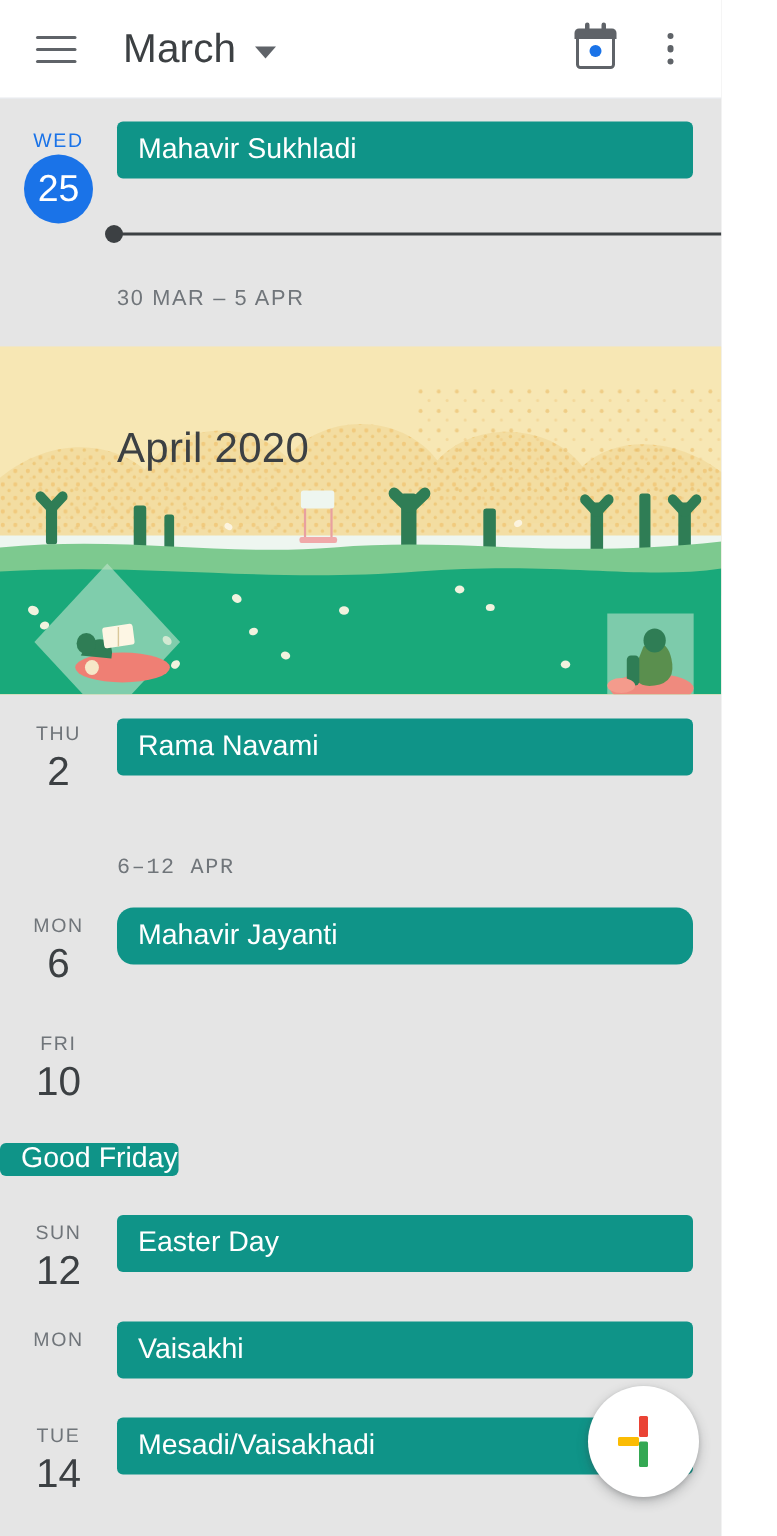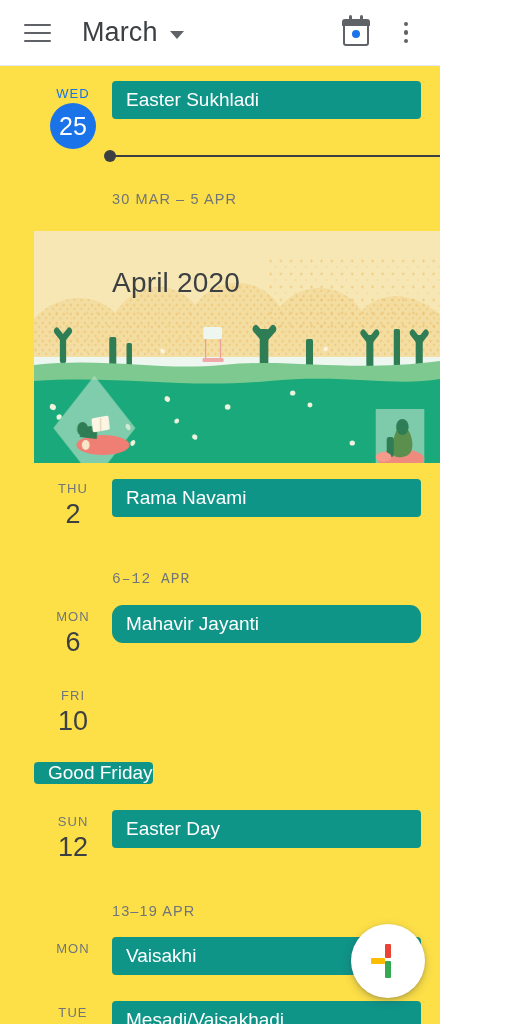--- a/index.html
+++ b/index.html
@@ -2,21 +2,21 @@
 <html><head>
 <meta charset="utf-8">
 <style>
   * { box-sizing: border-box; margin: 0; padding: 0; }
   html, body {
     width: 518px; height: 1024px;
     background: #ffffff;
     font-family: "Liberation Sans", sans-serif;
     overflow: hidden;
   }
-  #app { position: relative; width: 440px; height: 1024px; background:#fde047; overflow:hidden; }
+  #app { position: relative; width: 481px; height: 1024px; background:#e5e5e5; overflow:hidden; }
 
   
   .appbar {
     position: relative; height: 66px; width: 100%;
     background: #ffffff;
     display: flex; align-items: center;
     border-bottom: 1px solid #e8eaed;
   }
   .menu-btn { width: 46px; height: 46px; margin-left: 14px; display:flex; flex-direction:column;
               justify-content:center; align-items:center; gap:6px; cursor:pointer; }
@@ -55,37 +55,37 @@
 
   .weeklabel { font-size: 14.5px; letter-spacing: 1.1px; color:#70757a; padding-left: 78px; }
 
   
   .nowline { position:relative; height: 14px; margin-left: 70px; }
   .nowline .dot { position:absolute; left:0; top:1px; width:12px;height:12px;border-radius:50%;background:#3c4043; }
   .nowline .ln  { position:absolute; left:10px; right:0; top:6px; height:1.6px; background:#3c4043; }
 
   
   .banner { position:relative; width:100%; height:232px; overflow:hidden; background:#f7e7b4; }
-  .banner-title { position:absolute; left:78px; top:36px; font-size:28px; color:#3c4043; z-index:6; letter-spacing:.2px; }
+  .banner-title { position:absolute; left:78px; top:52px; font-size:28px; color:#3c4043; z-index:6; letter-spacing:.2px; }
   .banner svg { position:absolute; inset:0; width:100%; height:100%; display:block; }
 
   
   .fab {
     position:absolute; right:15px; bottom:26px; width:74px;height:74px;border-radius:50%;
     background:#ffffff; box-shadow:0 3px 8px rgba(60,64,67,.30), 0 1px 3px rgba(60,64,67,.18);
     display:flex;align-items:center;justify-content:center;cursor:pointer;z-index:30;
   }
   .plus { position:relative; width:34px; height:34px; }
   .plus .arm { position:absolute; border-radius:1px; }
   .plus .top   { left:14px; top:0;    width:6px;  height:14px; }
   .plus .bottom{ left:14px; top:17px; width:6px;  height:17px; }
   .plus .left  { left:0;    top:14px; width:14px; height:6px;  }
   .plus .right : ; 
   .plus .right { left:17px; top:14px; width:17px; height:6px;  }
-  .scroll-area { position:absolute; top:66px; left:0; right:0; bottom:0; overflow:hidden;padding-left:34px; }
+  .scroll-area { position:absolute; top:66px; left:0; right:0; bottom:0; overflow:hidden; }
 </style>
 </head>
 <body>
 
 <div id="app">
 
   <div class="appbar">
     <div class="menu-btn">
       <span></span>
         <span></span>
@@ -110,21 +110,21 @@
     </div>
   </div>
 
   <div class="scroll-area">
 
     <div class="row" style="padding-top:14px;">
       <div class="daycol today">
         <div class="dow">WED</div>
         <div class="today-circle">25</div>
       </div>
-      <div class="chip" style="background:#0f9488;margin-top:1px;">Easter Sukhladi</div>
+      <div class="chip" style="background:#0f9488;margin-top:1px;">Mahavir Sukhladi</div>
     </div>
 
     <div class="nowline">
       <div class="dot"></div>
       <div class="ln"></div>
     </div>
 
     <div class="weeklabel" style="margin-top:28px;">30 MAR – 5 APR</div>
 
     <div class="banner" style="margin-top:24px;">
@@ -242,21 +242,20 @@
     </div>
 
     <div class="row" style="padding-top:24px;">
       <div class="daycol">
         <div class="dow">SUN</div>
         <div class="dnum">12</div>
       </div>
       <div class="chip" style="background:#0f9488;margin-top:2px;">Easter Day</div>
     </div>
 
-    <div class="weeklabel" style="margin-top:40px;">13–19 APR</div>
 
     <div class="row" style="padding-top:16px;">
       <div class="daycol">
         <div class="dow">MON</div>
       </div>
       <div class="chip" style="background:#0f9488;margin-top:2px;">Vaisakhi</div>
     </div>
 
     <div class="row" style="padding-top:24px;">
       <div class="daycol">

